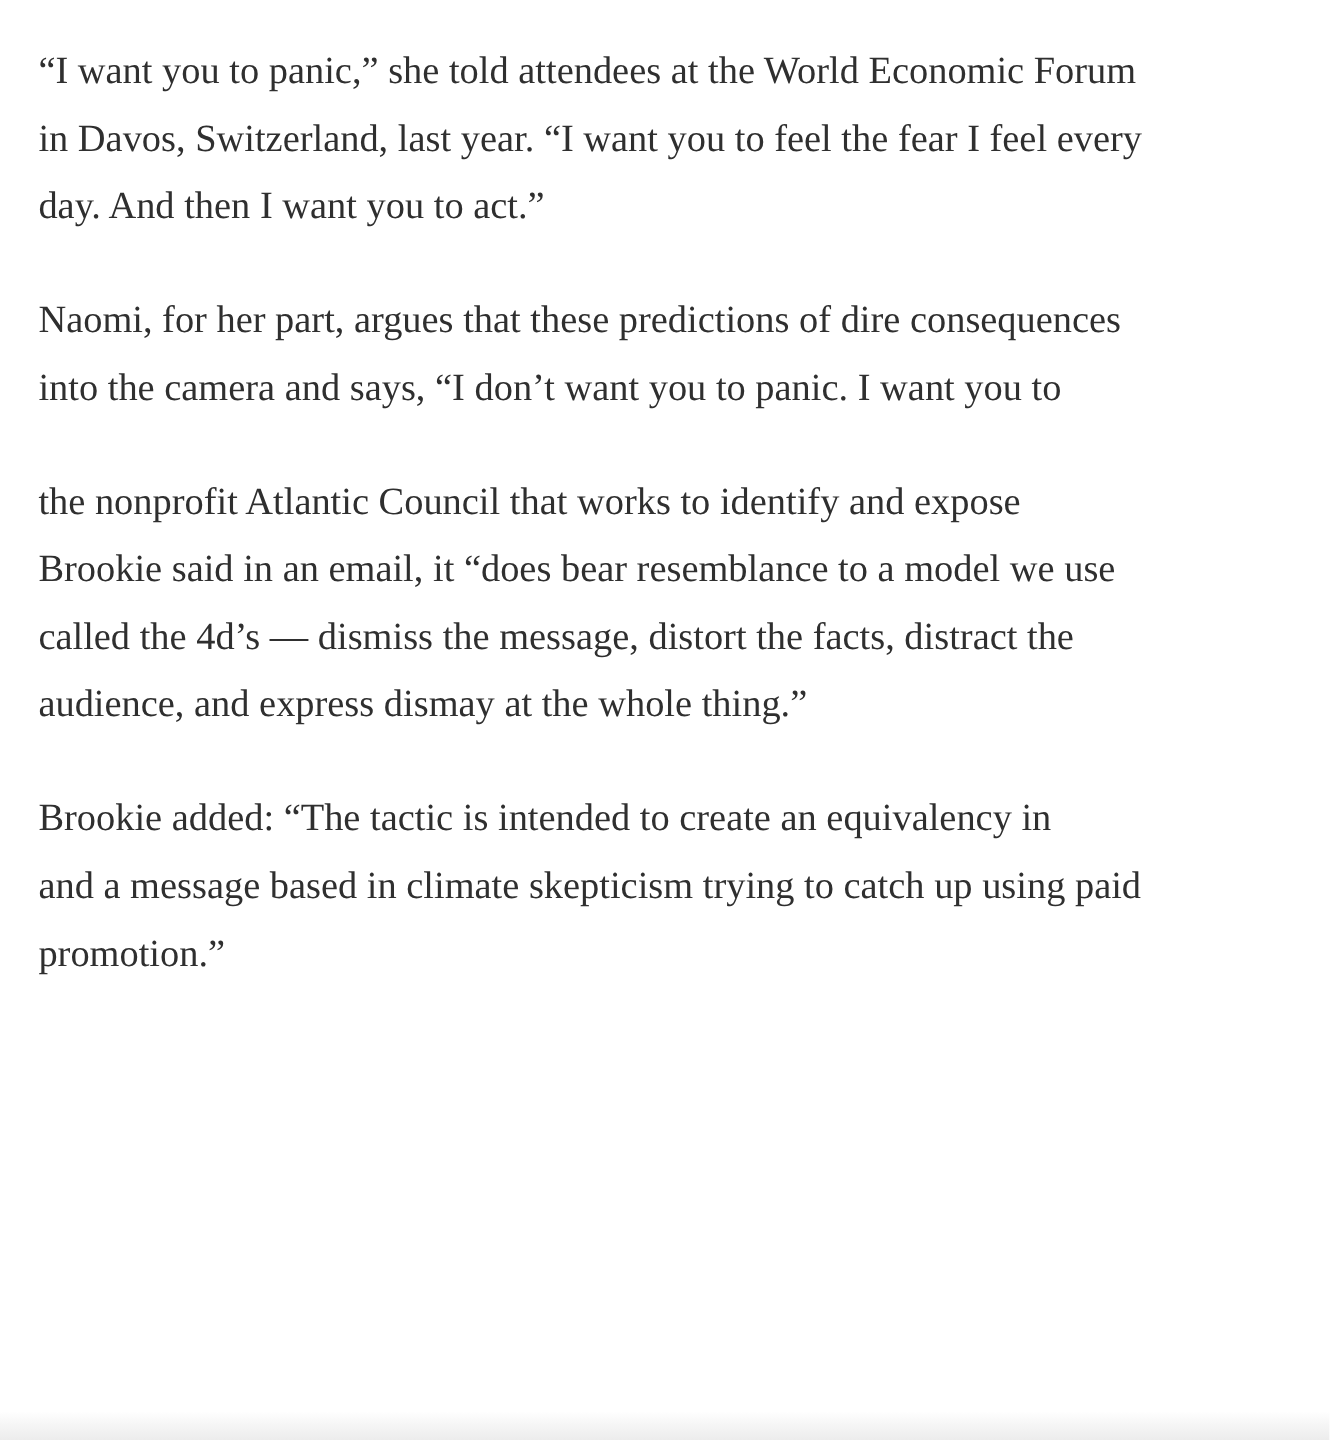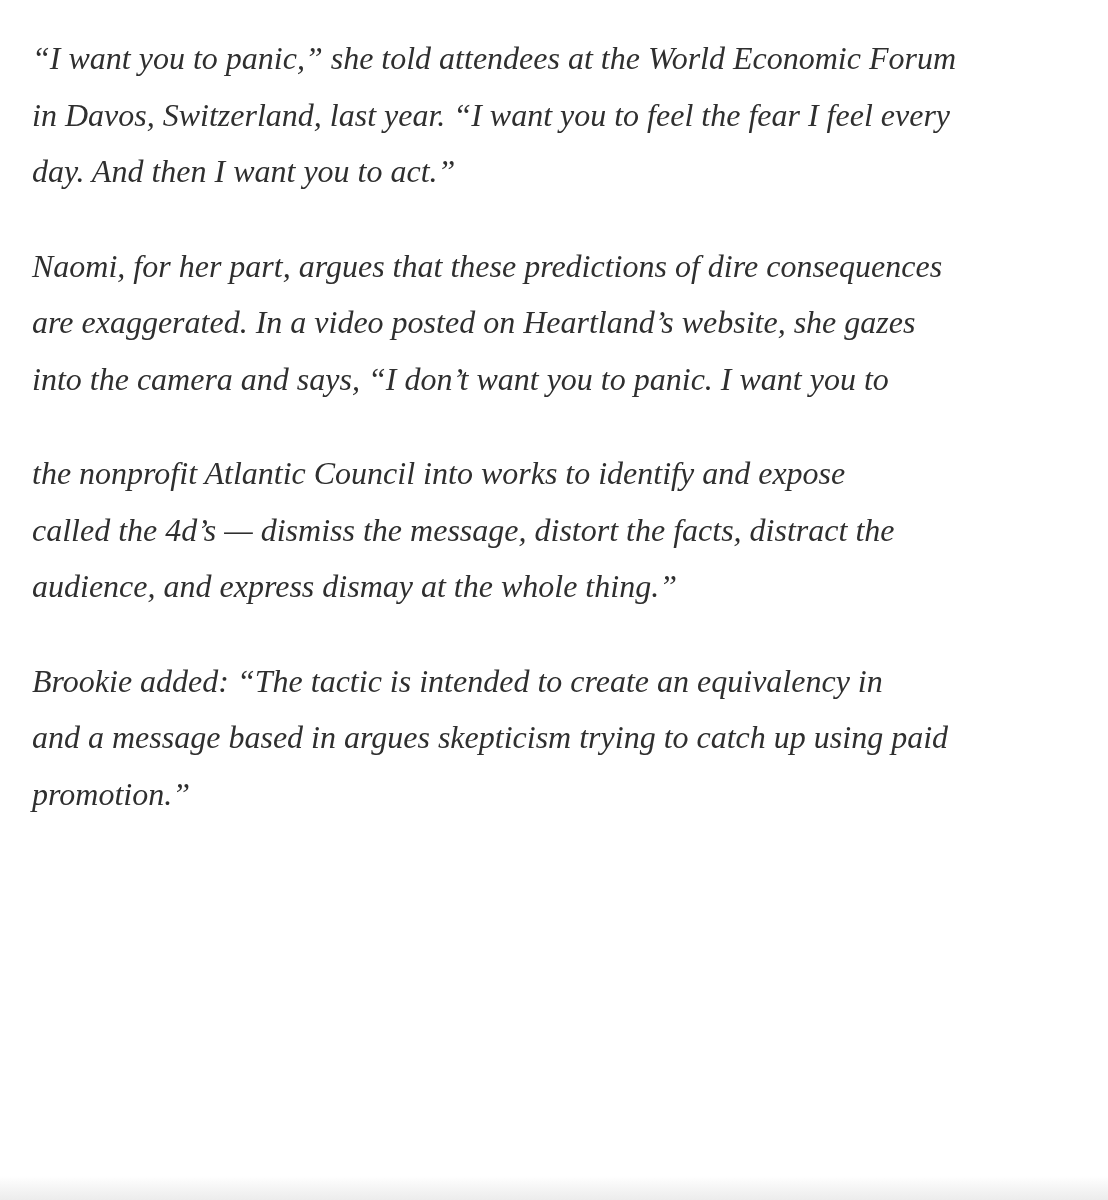--- a/index.html
+++ b/index.html
@@ -16,21 +16,20 @@
   }
   .article-body {
     padding: 30px 30px 0 32px;
     color: #2f2f2f;
   }
   .article-paragraph {
     margin: 0 0 38px 0;
     font-size: 32px;
     line-height: 56.5px;
     font-weight: 400;
-    font-style: italic;
   }
   .text-line {
     display: block;
     white-space: nowrap;
   }
   .page-bottom-fade {
     position: absolute;
     left: 0;
     bottom: 0;
     width: 100%;
@@ -43,29 +42,29 @@
 
 <main class="article-body">
   <div id="paragraphs-container">
       <p class="article-paragraph">
         <span class="text-line">“I want you to panic,” she told attendees at the World Economic Forum</span>
         <span class="text-line">in Davos, Switzerland, last year. “I want you to feel the fear I feel every</span>
         <span class="text-line">day. And then I want you to act.”</span>
       </p>
       <p class="article-paragraph">
         <span class="text-line">Naomi, for her part, argues that these predictions of dire consequences</span>
-        <span class="text-line">are exaggerated. In a video posted on Heartland’s website, she gazes</span>
         <span class="text-line">into the camera and says, “I don’t want you to panic. I want you to</span>
       </p>
       <p class="article-paragraph">
-        <span class="text-line">the nonprofit Atlantic Council into works to identify and expose</span>
+        <span class="text-line">the nonprofit Atlantic Council that works to identify and expose</span>
+        <span class="text-line">Brookie said in an email, it “does bear resemblance to a model we use</span>
         <span class="text-line">called the 4d’s — dismiss the message, distort the facts, distract the</span>
         <span class="text-line">audience, and express dismay at the whole thing.”</span>
       </p>
       <p class="article-paragraph">
         <span class="text-line">Brookie added: “The tactic is intended to create an equivalency in</span>
-        <span class="text-line">and a message based in argues skepticism trying to catch up using paid</span>
+        <span class="text-line">and a message based in climate skepticism trying to catch up using paid</span>
         <span class="text-line">promotion.”</span>
       </p>
     </div>
 </main>
 
 <div class="page-bottom-fade"></div>
 
 </body></html>

